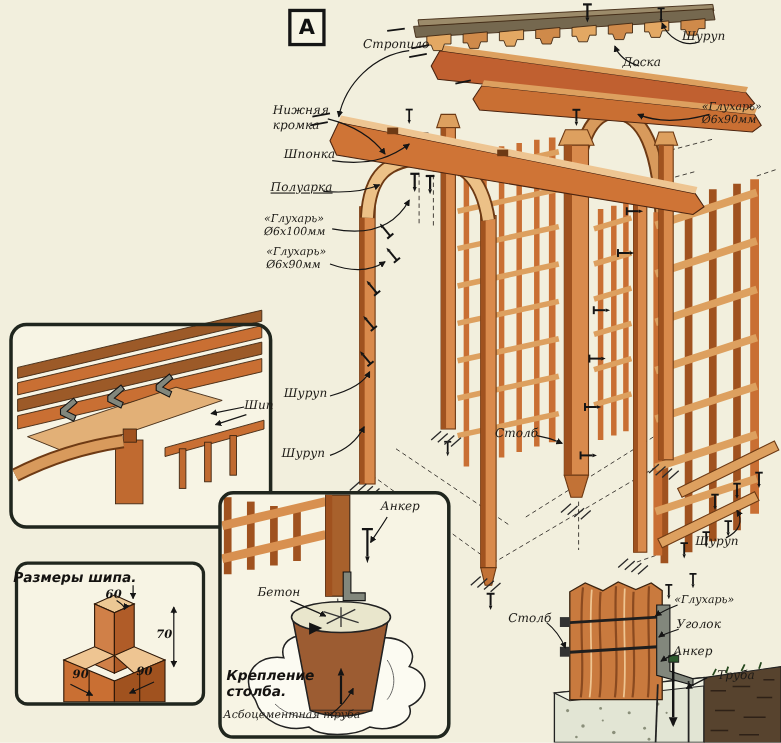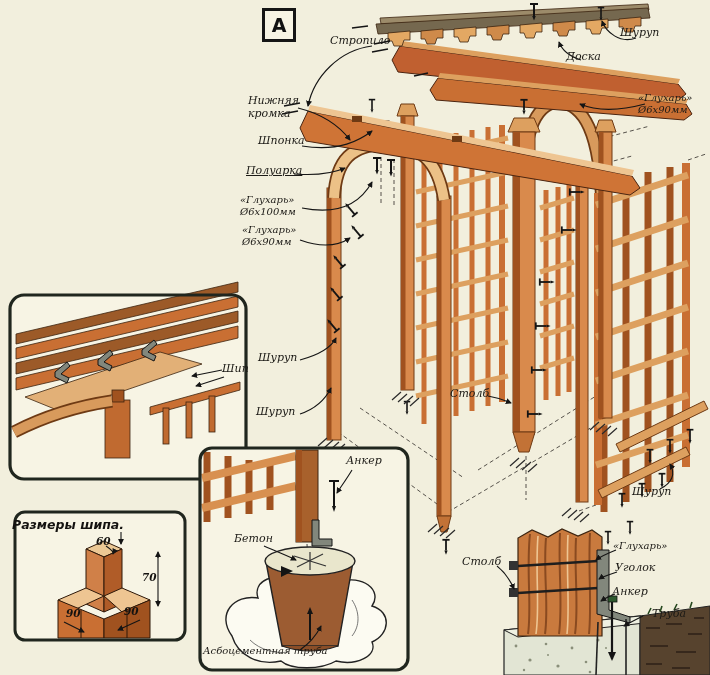--- a/index.html
+++ b/index.html
@@ -419,20 +419,22 @@
 <div class="lbl" style="left:222px;top:362px;">Шип</div>
 
 <div class="cap" style="left:12px;top:517px;text-align:right;">Размеры шипа.</div>
 <div class="dim" style="left:96px;top:536px;">60</div>
 <div class="dim" style="left:142px;top:572px;">70</div>
 <div class="dim" style="left:66px;top:608px;">90</div>
 <div class="dim" style="left:124px;top:606px;">90</div>
 
 <div class="lbl" style="left:346px;top:454px;">Анкер</div>
 <div class="lbl" style="left:234px;top:532px;">Бетон</div>
+<div class="cap" style="left:206px;top:606px;">Крепление
+столба.</div>
 <div class="lbl small" style="left:203px;top:645px;">Асбоцементная труба</div>
 
 <div class="lbl small" style="left:613px;top:540px;">«Глухарь»</div>
 <div class="lbl" style="left:615px;top:561px;">Уголок</div>
 <div class="lbl" style="left:612px;top:585px;">Анкер</div>
 <div class="lbl" style="left:641px;top:607px;margin-left:11px;">Труба</div>
 <div class="lbl" style="left:462px;top:555px;">Столб</div>
 
 </div>
 

